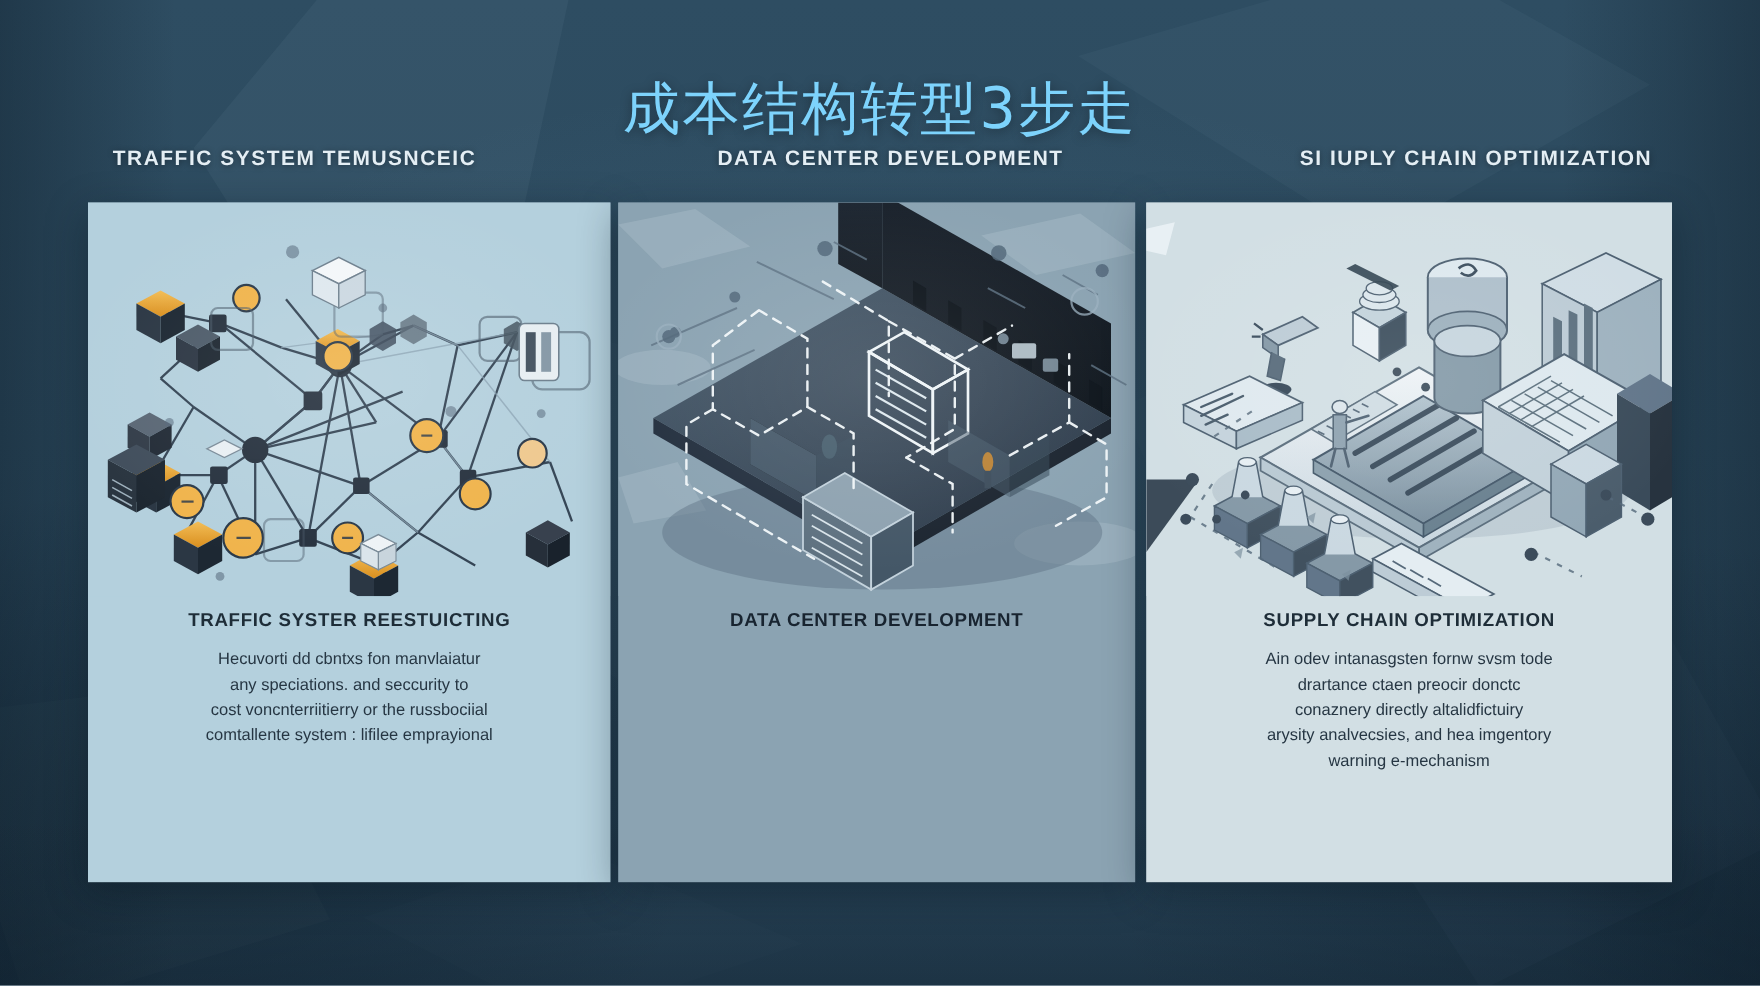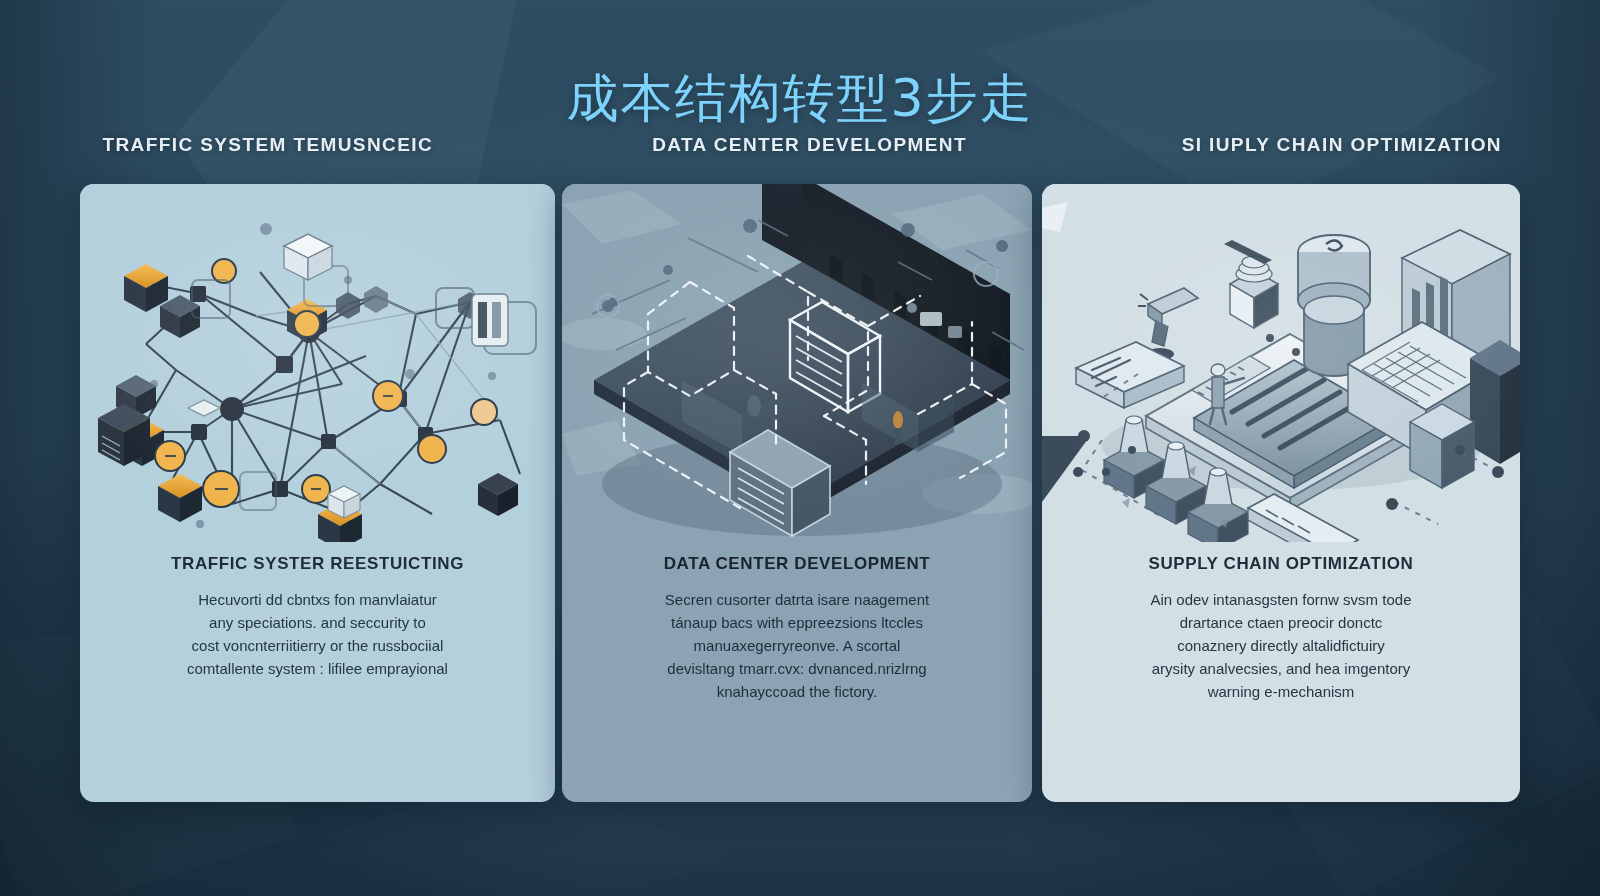--- a/index.html
+++ b/index.html
@@ -88,21 +88,20 @@
   .header-cell.h2 { width:500px; }
   .header-cell.h3 { width:540px; }
 
   
   .card {
     position:absolute;
     top:184px;
     height:618px;
     overflow:hidden;
     box-shadow:0 10px 34px rgba(8,20,30,.40);
-    border-radius:14px;
   }
   .card.c1 { left:80px;   width:475px; background:#b4d0dd; }
   .card.c2 { left:562px;  width:470px; background:#8ba3b2; }
   .card.c3 { left:1042px; width:478px; background:#d2dfe4; }
 
   .card-art {
     position:absolute; left:0; top:0; width:100%; height:358px;
     overflow:hidden;
   }
   .card-text {
@@ -518,27 +517,20 @@
             <rect x="333" y="244" width="6" height="16" fill="#3d4d5c"></rect>
             <ellipse cx="192" cy="222" rx="7" ry="11" fill="#49606f"></ellipse>
           </g>
         </svg>
       </div>
       <div class="art-glow"></div>
     </div>
 
     <div class="card-text">
       <div class="card-subtitle">DATA CENTER DEVELOPMENT</div>
-      <div class="card-body">
-        <div>Secren cusorter datrta isare naagement</div>
-        <div>tánaup bacs with eppreezsions ltccles</div>
-        <div>manuaxegerryreonve. A scortal</div>
-        <div>devisltang tmarr.cvx: dvnanced.nrizlrng</div>
-        <div>knahayccoad the fictory.</div>
-      </div>
     </div>
   </div>
 
   <div class="card c3">
     <div class="card-art">
       <div class="sc">
         <svg viewBox="0 0 478 358" preserveAspectRatio="xMidYMid slice">
           <defs>
             <linearGradient id="scLight" x1="0" y1="0" x2="0" y2="1">
               <stop offset="0" stop-color="#eef3f6"></stop>

